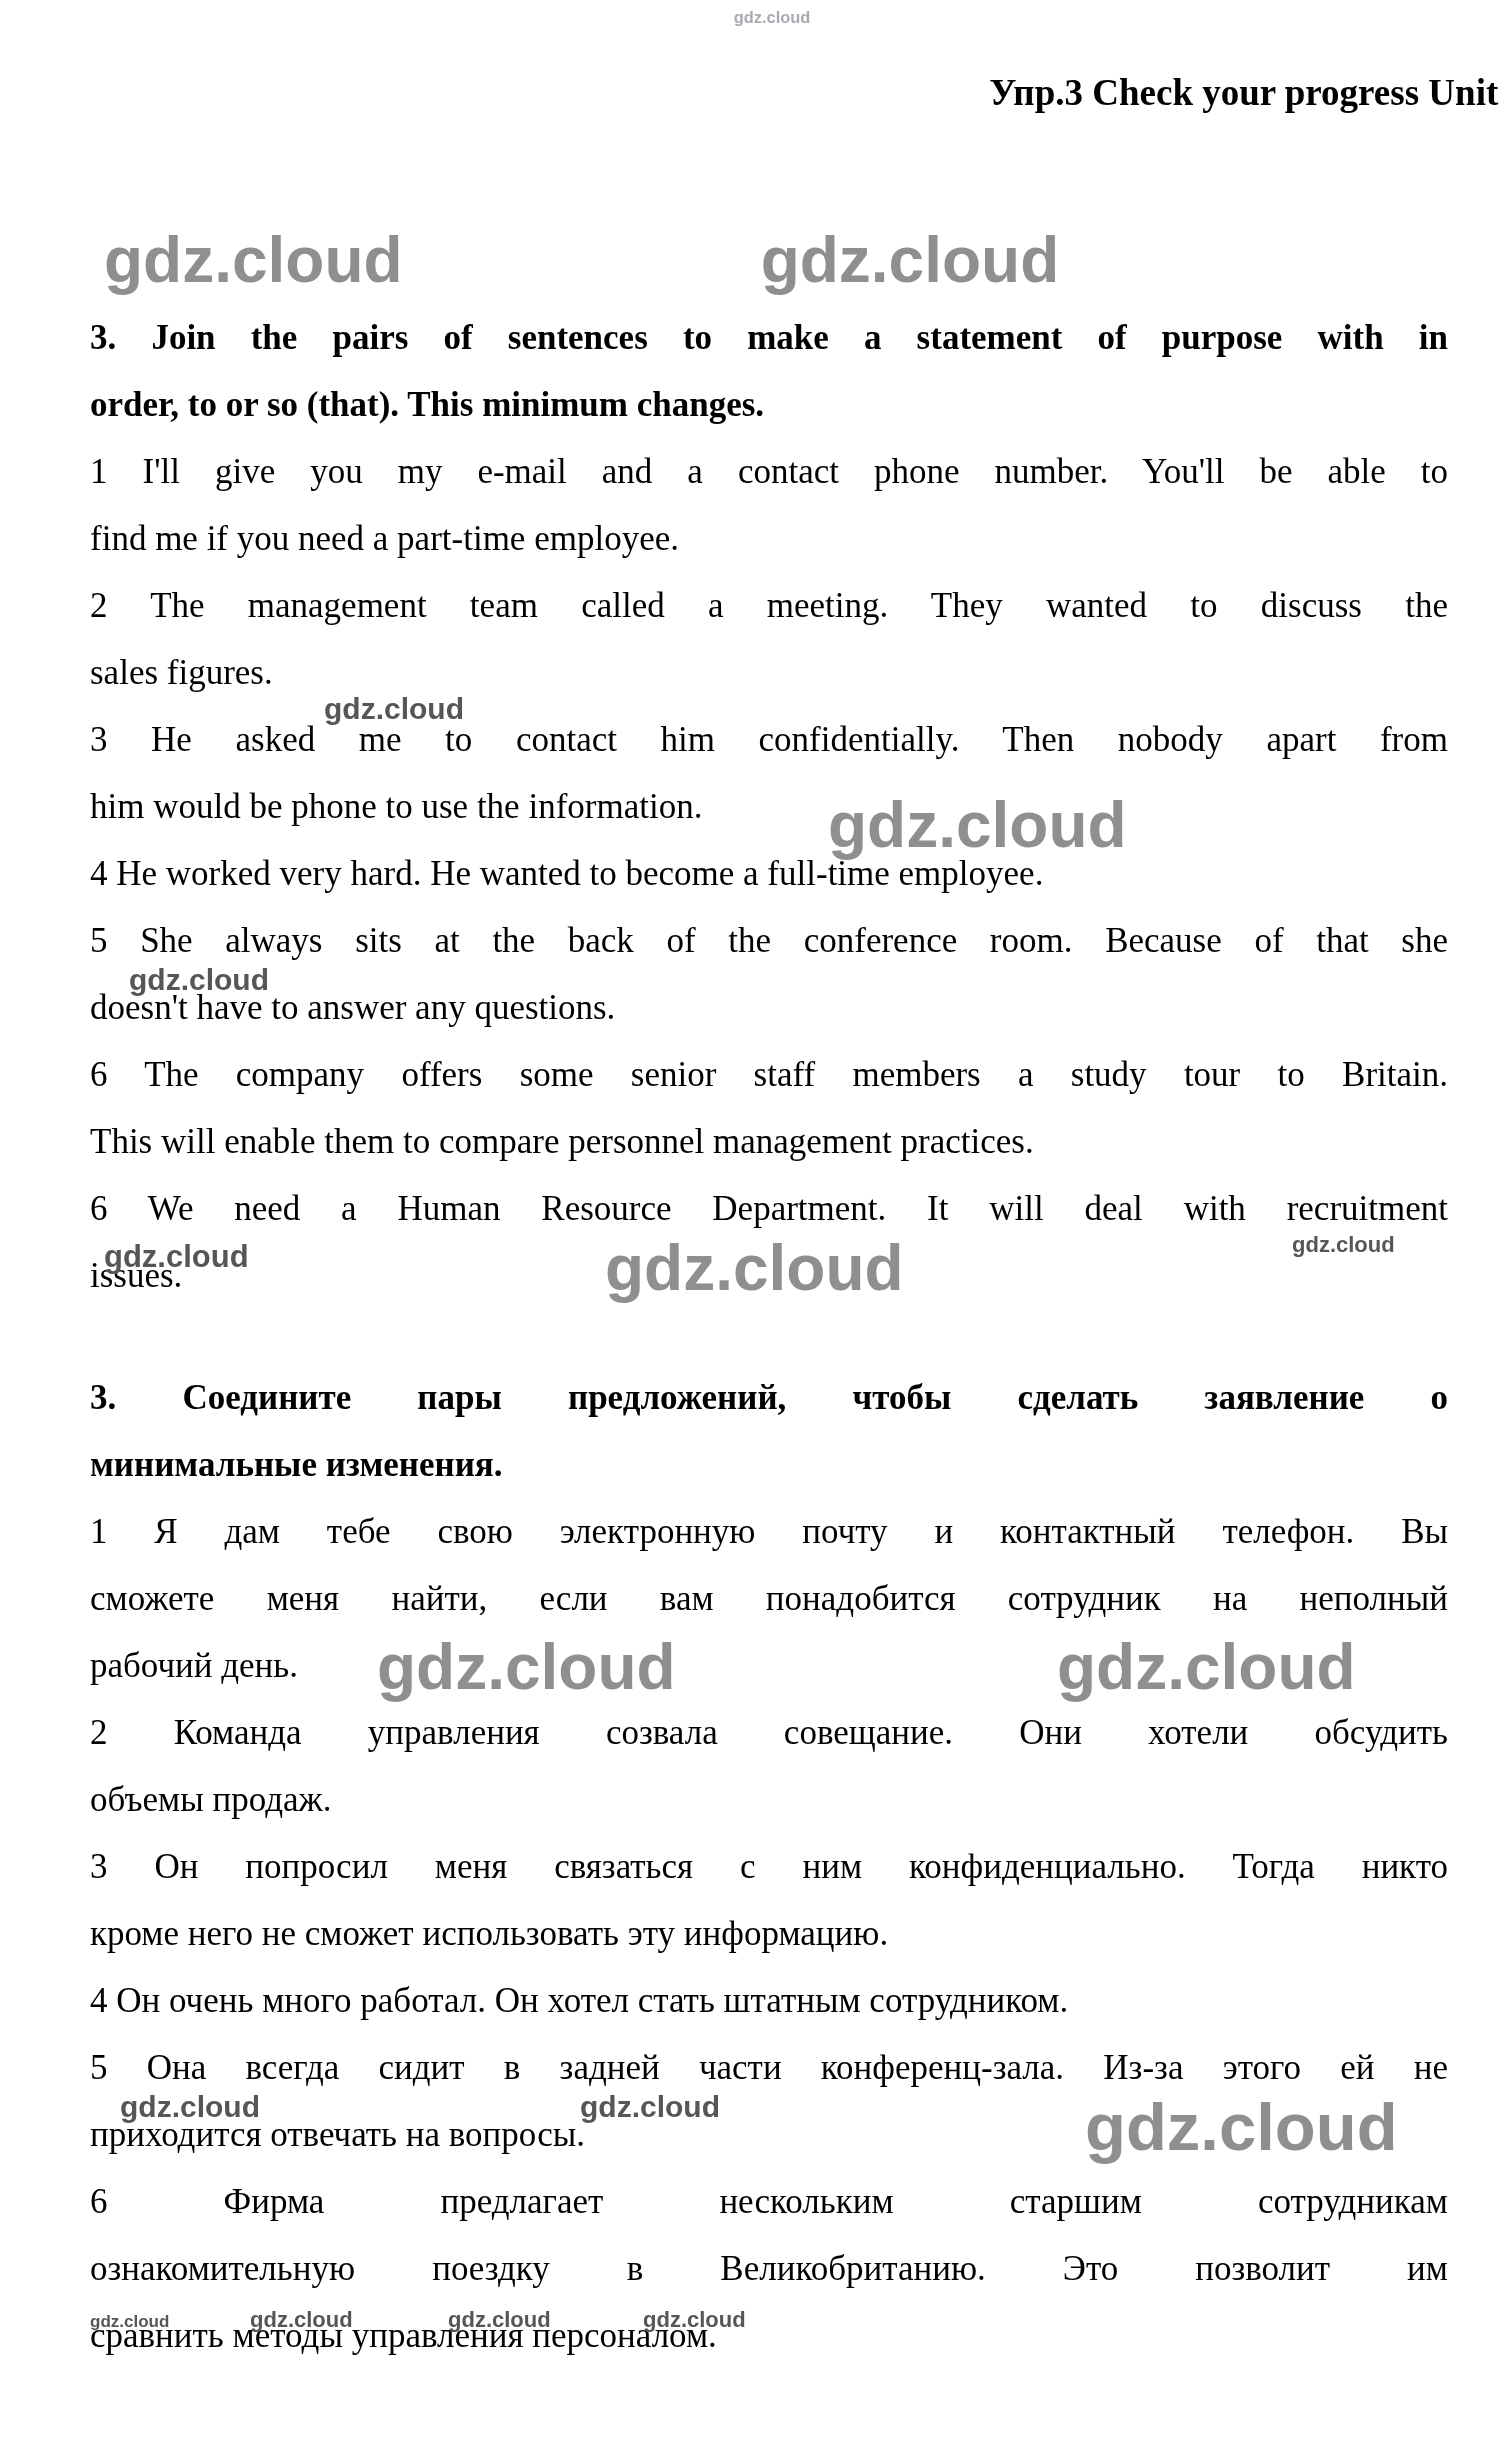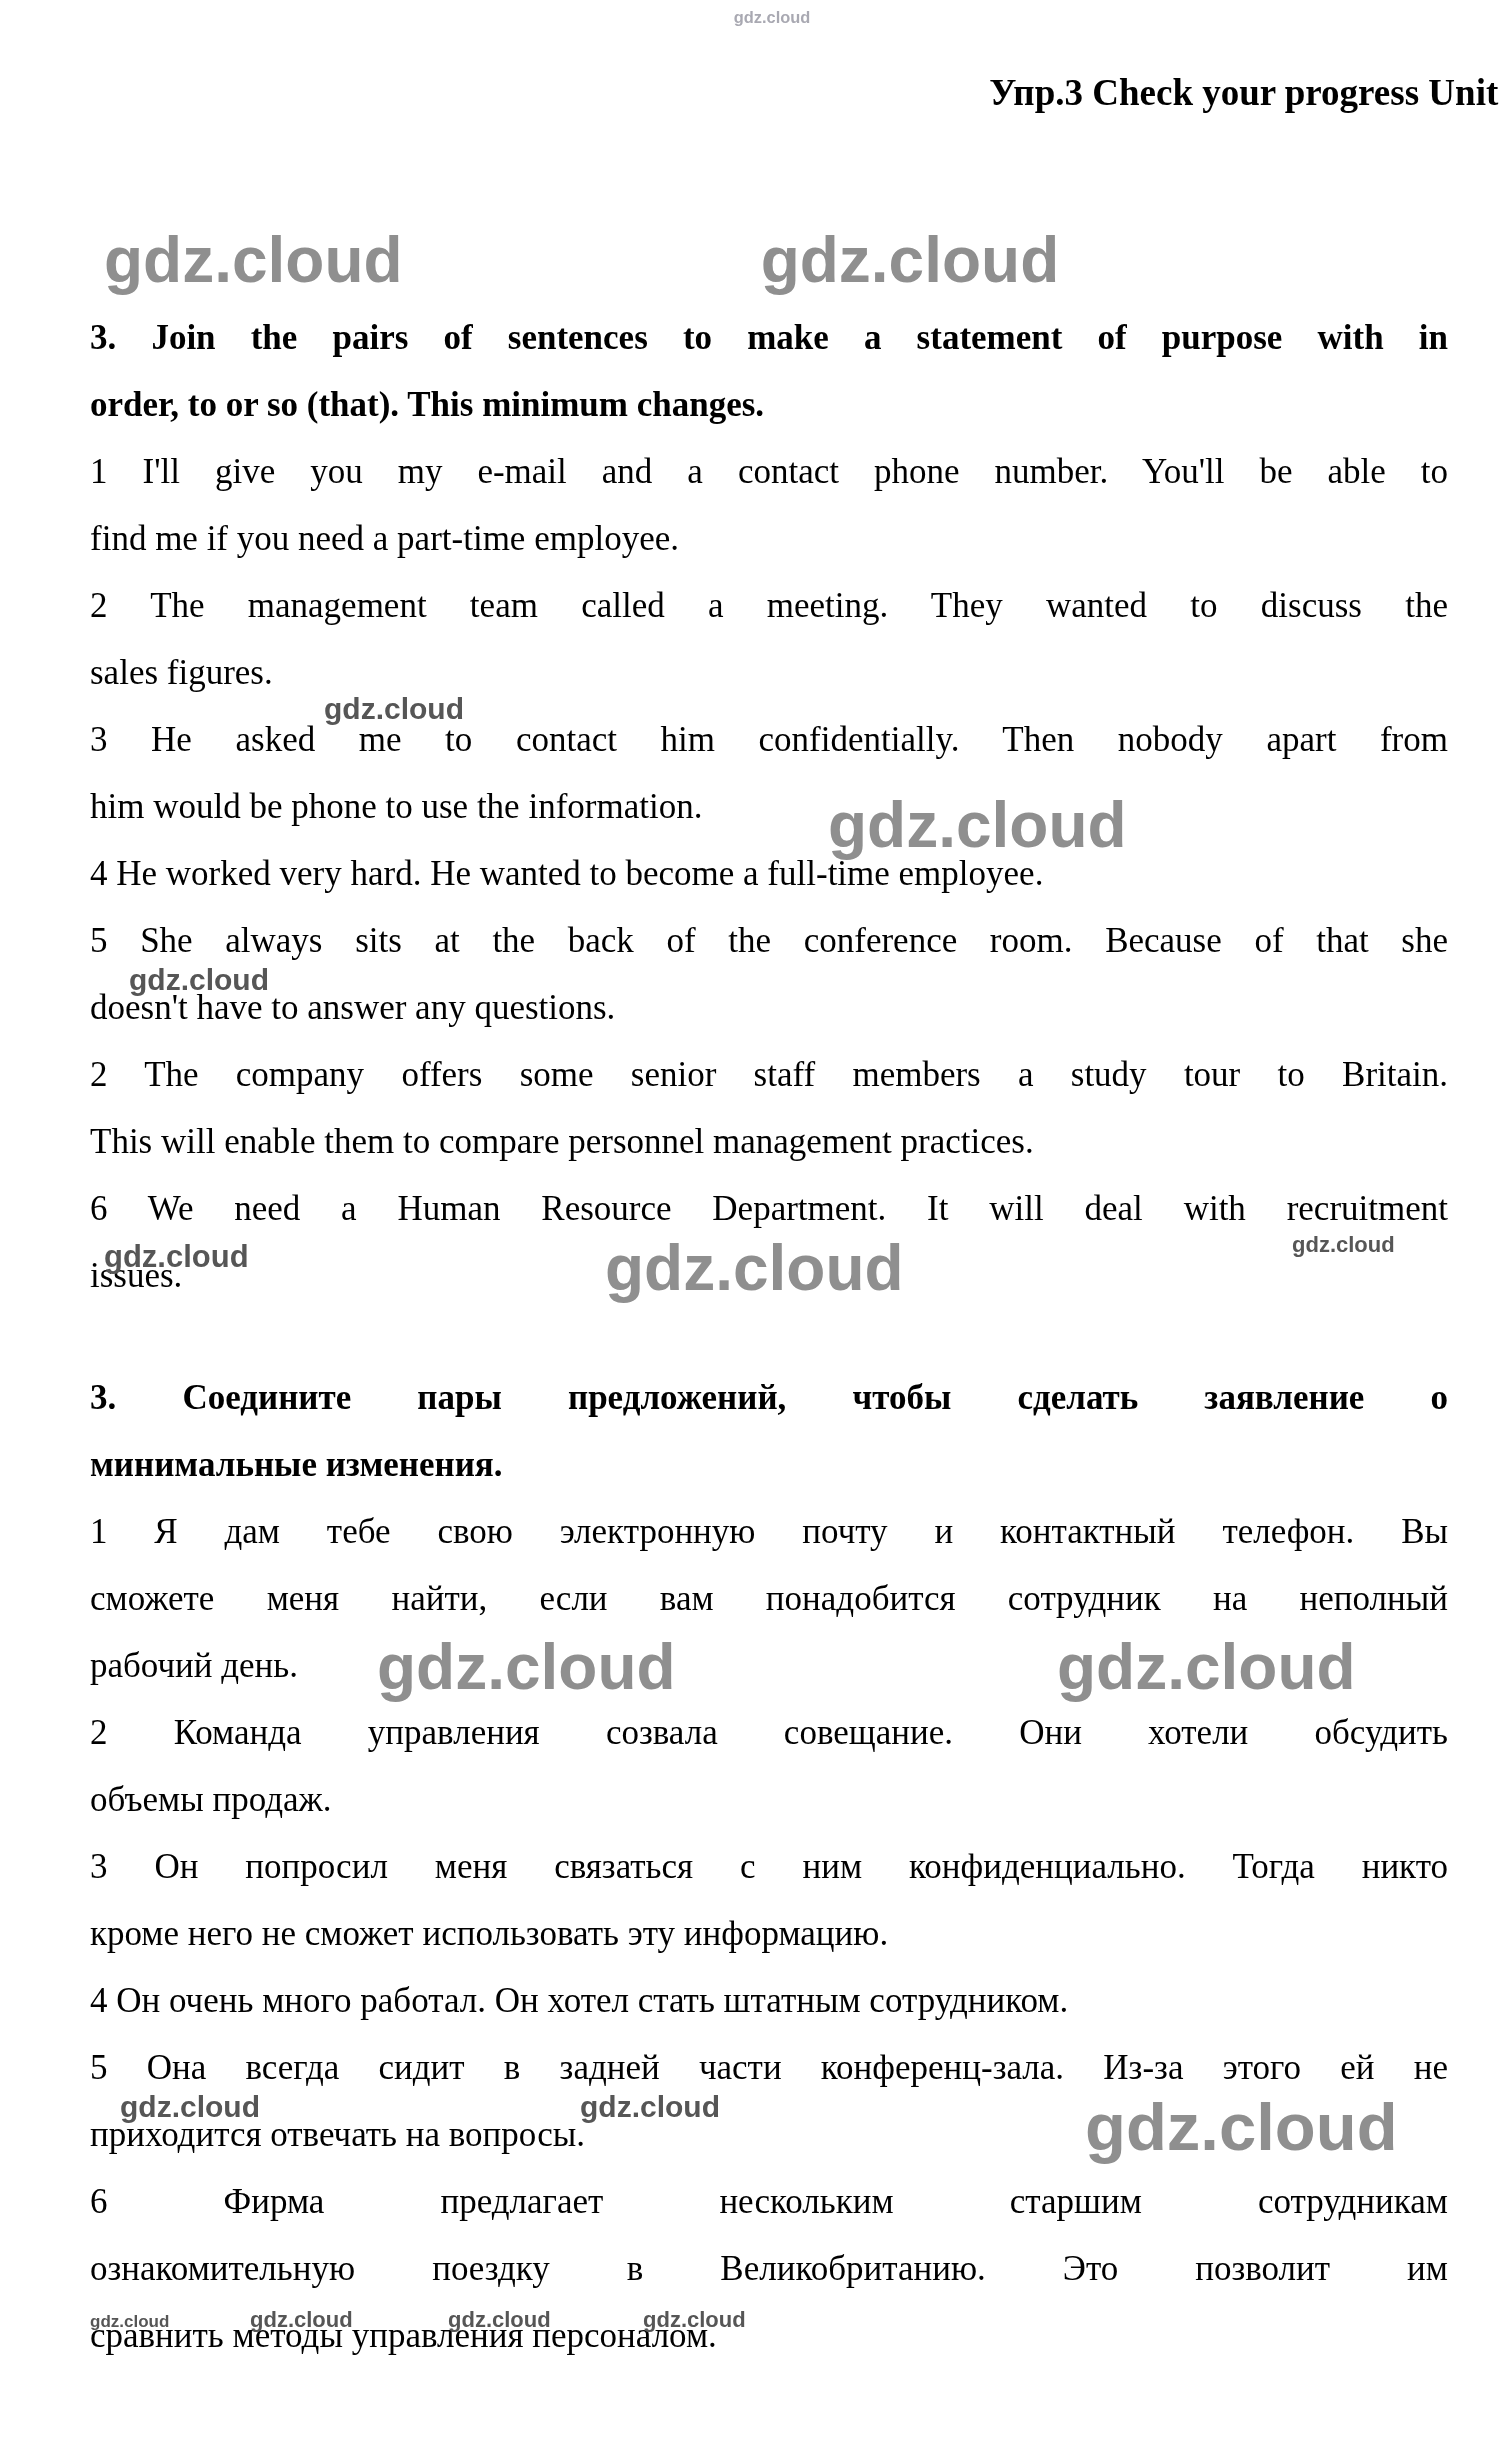--- a/index.html
+++ b/index.html
@@ -102,21 +102,21 @@
       <span class="line last">4 He worked very hard. He wanted to become a full-time employee.</span>
     </p>
 
     <p class="para">
       <span class="line">5 She always sits at the back of the conference room. Because of that she</span>
       <span class="line last">doesn't have to answer any questions.</span>
       <span class="wm ov sm" style="left:39px;top:58px;">gdz.cloud</span>
     </p>
 
     <p class="para">
-      <span class="line">2 The company offers some senior staff members a study tour to Britain.</span>
+      <span class="line">6 The company offers some senior staff members a study tour to Britain.</span>
       <span class="line last">This will enable them to compare personnel management practices.</span>
     </p>
 
     <p class="para">
       <span class="line">6 We need a Human Resource Department. It will deal with recruitment</span>
       <span class="line last">issues.</span>
       <span class="wm ov sm" style="left:14px;top:66px;font-size:31px;">gdz.cloud</span>
       <span class="wm ov lg" style="left:515px;top:61px;">gdz.cloud</span>
       <span class="wm ov sm" style="left:1202px;top:59px;font-size:22px;">gdz.cloud</span>
     </p>

